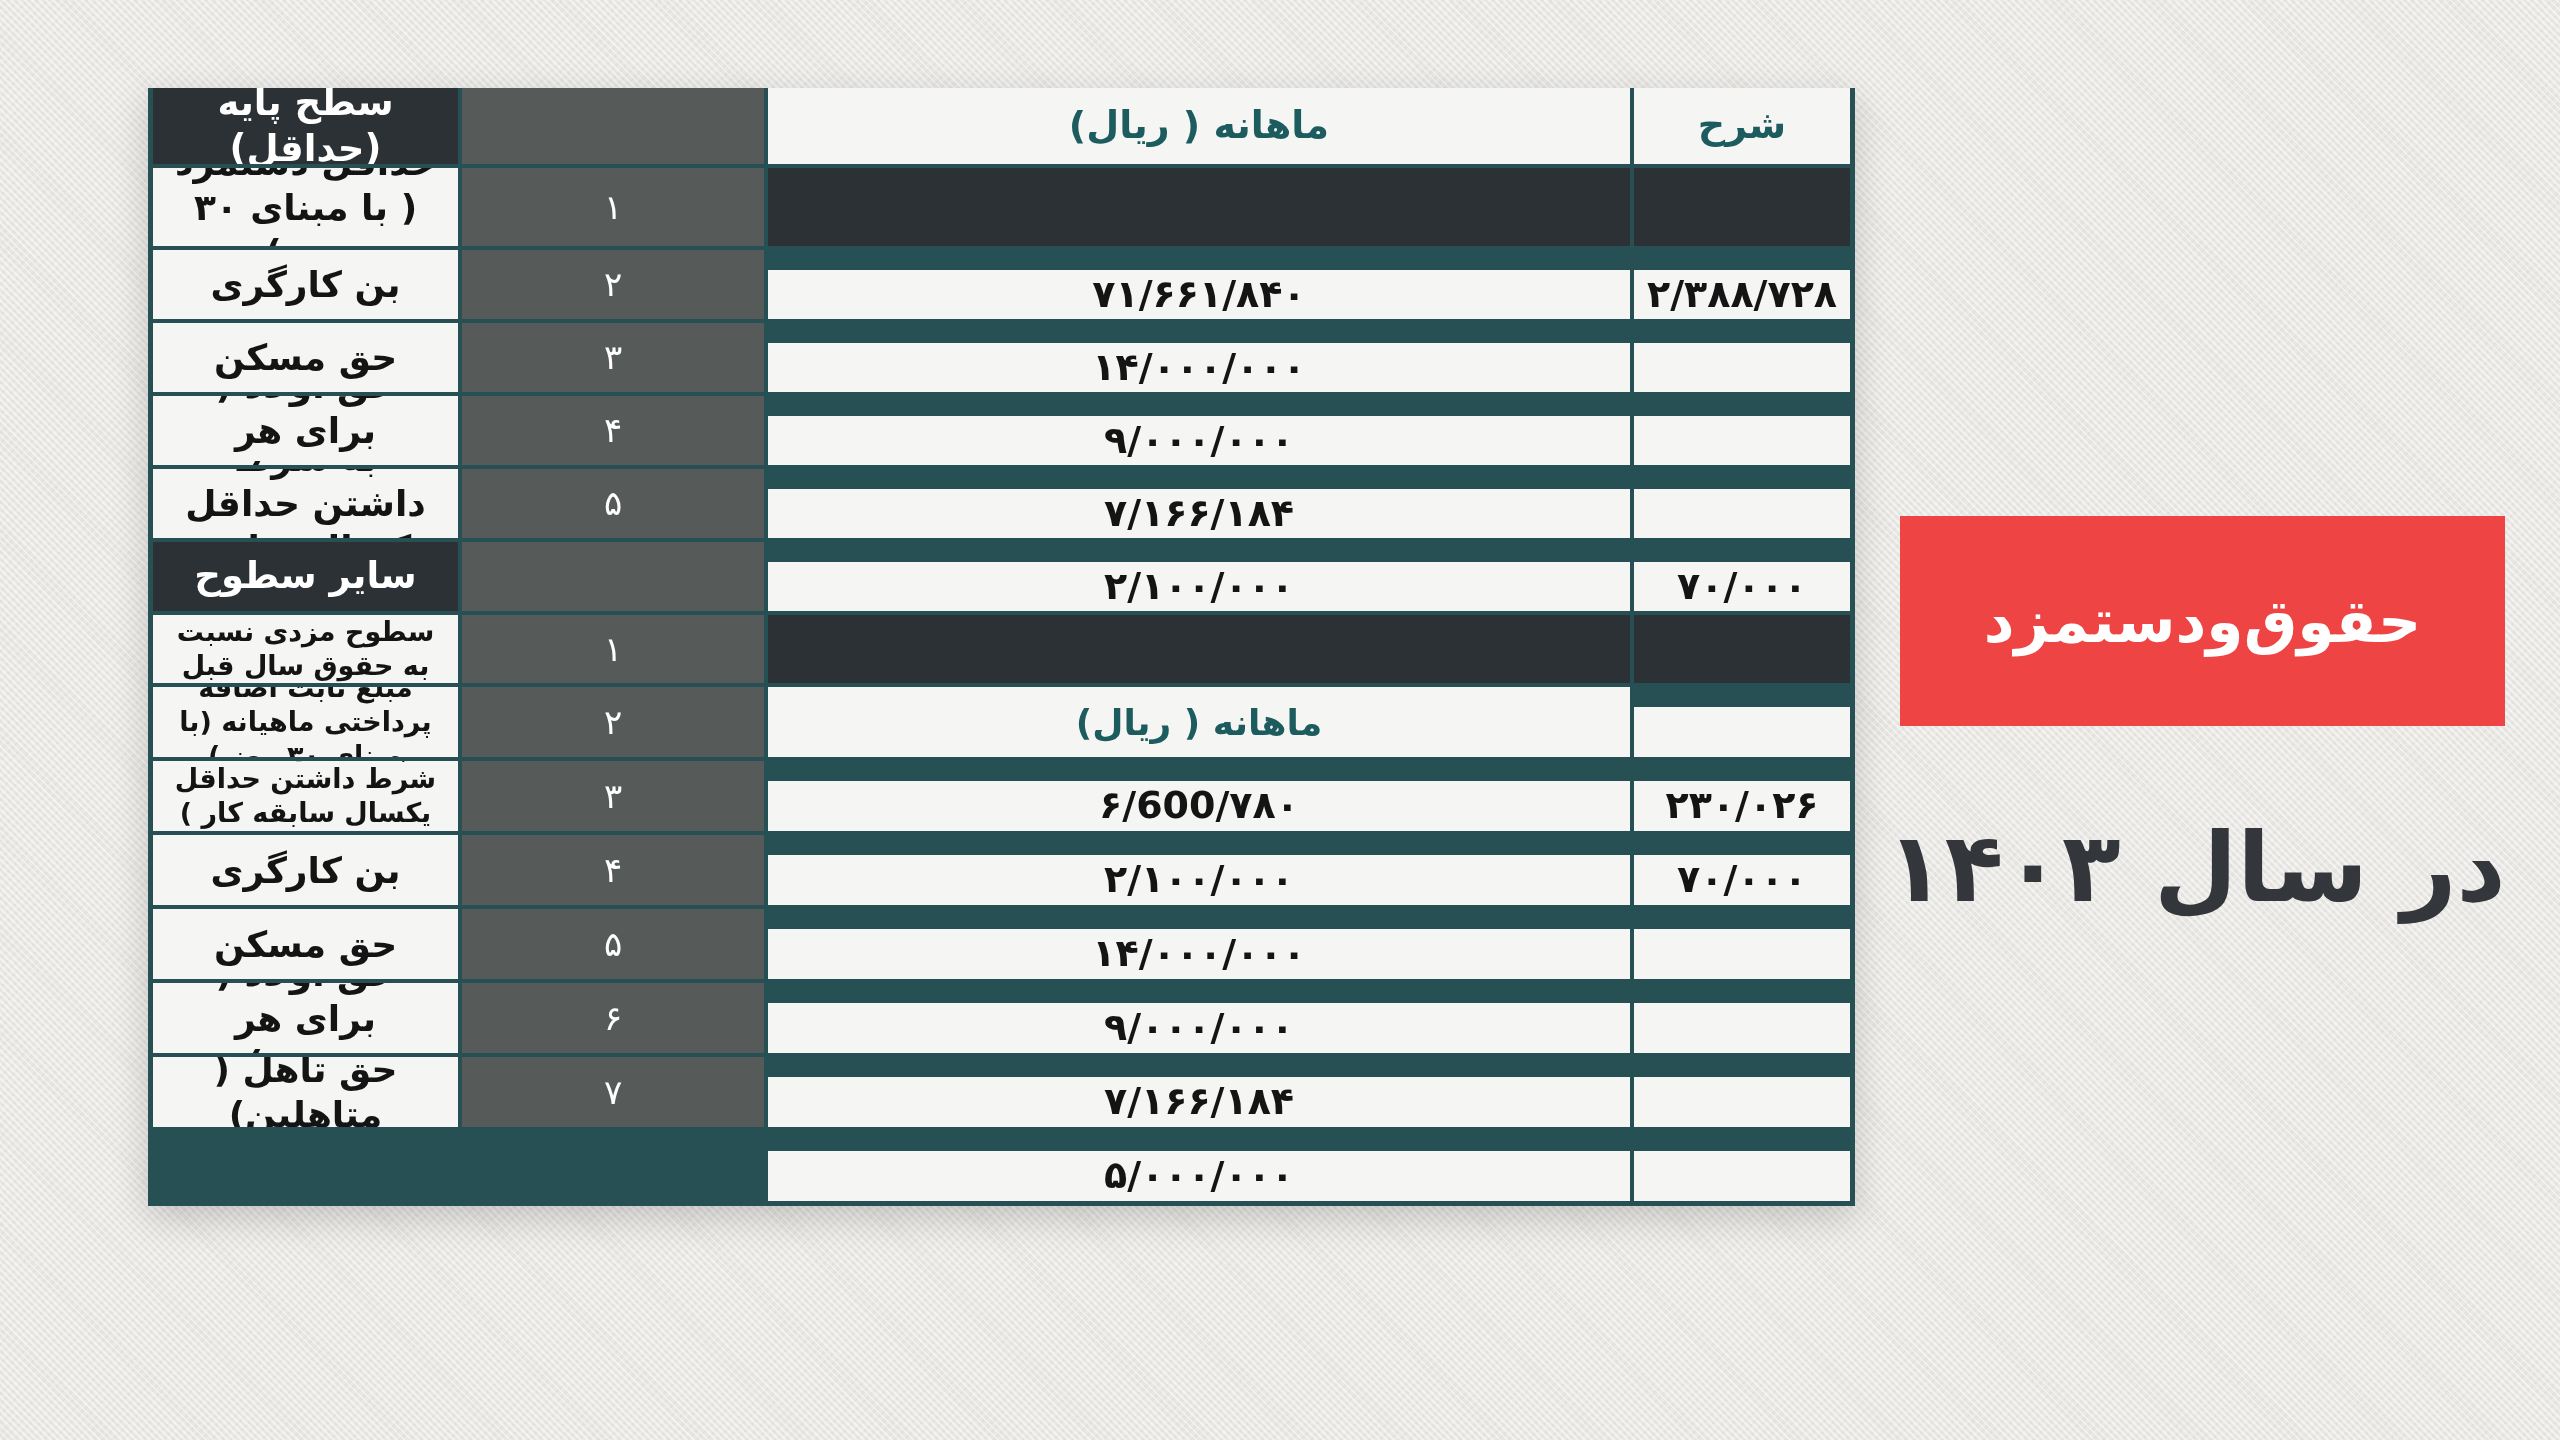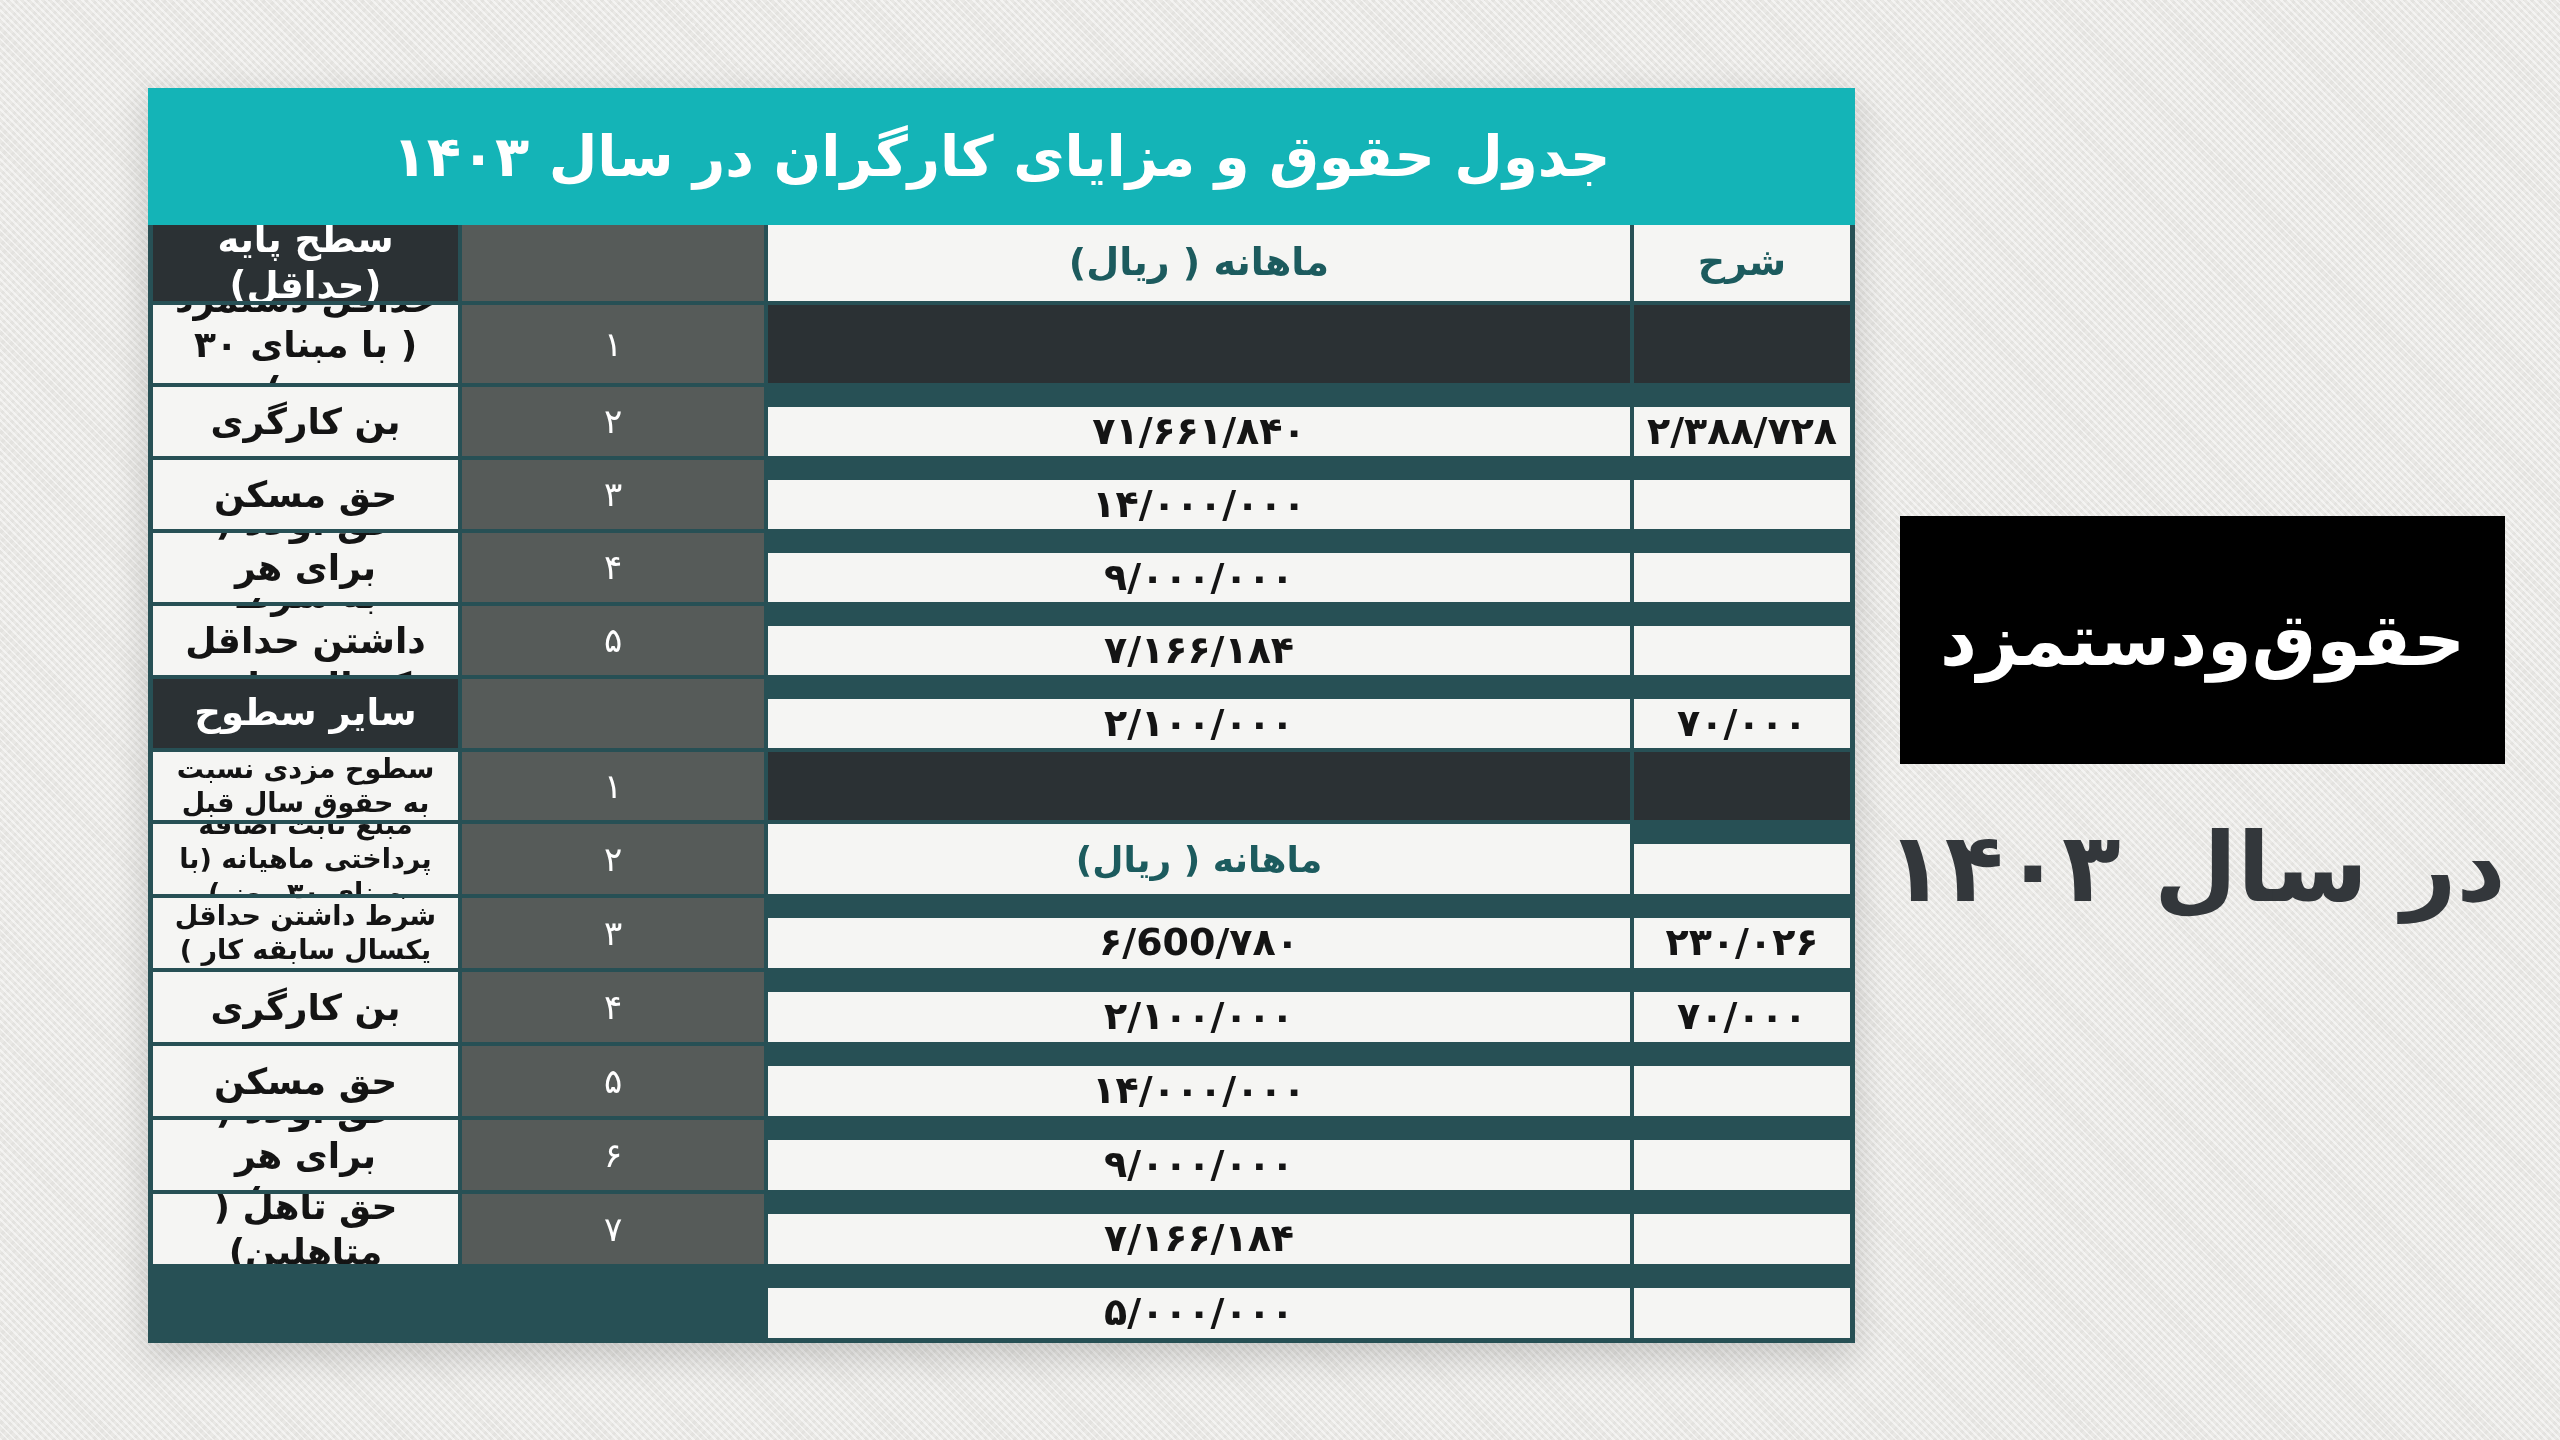--- a/index.html
+++ b/index.html
@@ -42,37 +42,36 @@
   .col-header { color:#1c5b5e; font-weight:bold; font-size:38px; }
   .num-cell  { background:#565b59; color:#ffffff; font-size:34px; }
   .sec-cell  { background:#2b3134; color:#ffffff; font-weight:bold; font-size:37px; }
   .desc      { font-size:36px; font-weight:600; padding:0 20px; }
   .desc.small{ font-size:27px; font-weight:600; }
   .money     { font-weight:bold; font-size:38px; letter-spacing:1px;margin-top:20px; }
   .teal-text { color:#1c5b5e; font-weight:bold; font-size:36px; letter-spacing:0; }
 
   
   .side-badge {
-    position:absolute; left:1900px; top:516px; width:605px; height:248px;
-    background:#000000; color:#ffffff; direction:rtl;
+    position:absolute; left:1900px; top:516px; width:605px; height:210px;
+    background:#ef4444; color:#ffffff; direction:rtl;
     display:flex; align-items:center; justify-content:center;
-    font-size:72px; font-weight:bold;
+    font-size:60px; font-weight:bold;
   }
   .side-subtitle {
     position:absolute; left:1866px; top:812px; width:660px;
     direction:rtl; text-align:center;
     color:#33373b; font-size:96px; font-weight:bold;
   }
 </style>
 </head>
 <body>
 
 <div class="wage-table">
 
-  <div class="table-title">جدول حقوق و مزایای کارگران در سال ۱۴۰۳</div>
 
   <div class="grid">
 
     <div class="cell col-header">شرح</div>
     <div class="cell col-header">ماهانه ( ریال)</div>
 
     <div class="cell num-cell"></div>
     <div class="cell sec-cell">سطح پایه (حداقل)</div>
     <div class="cell sec-cell"></div>
     <div class="cell sec-cell"></div>

